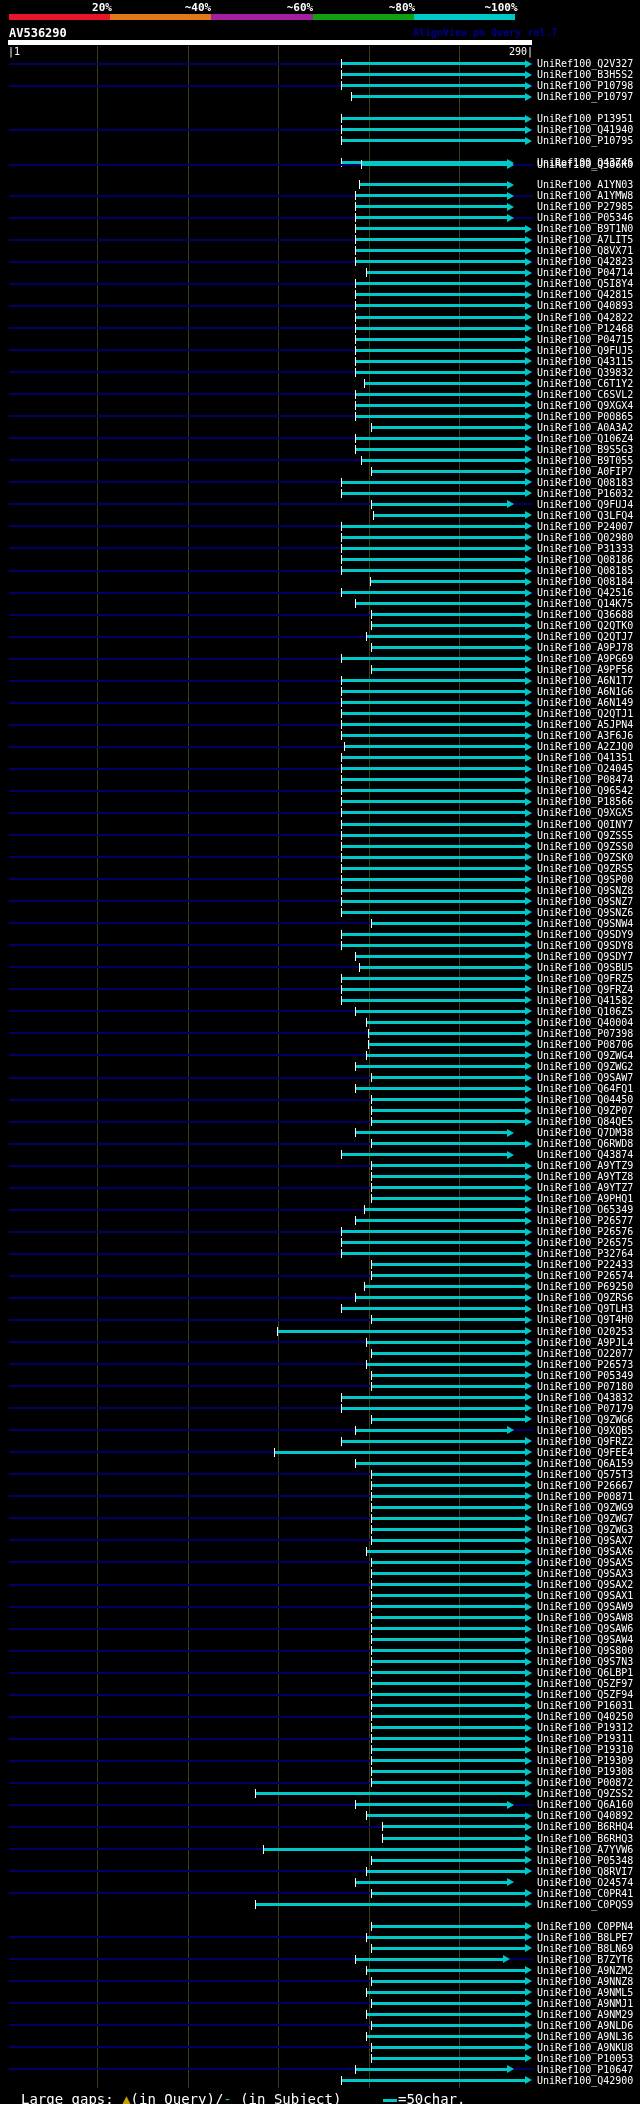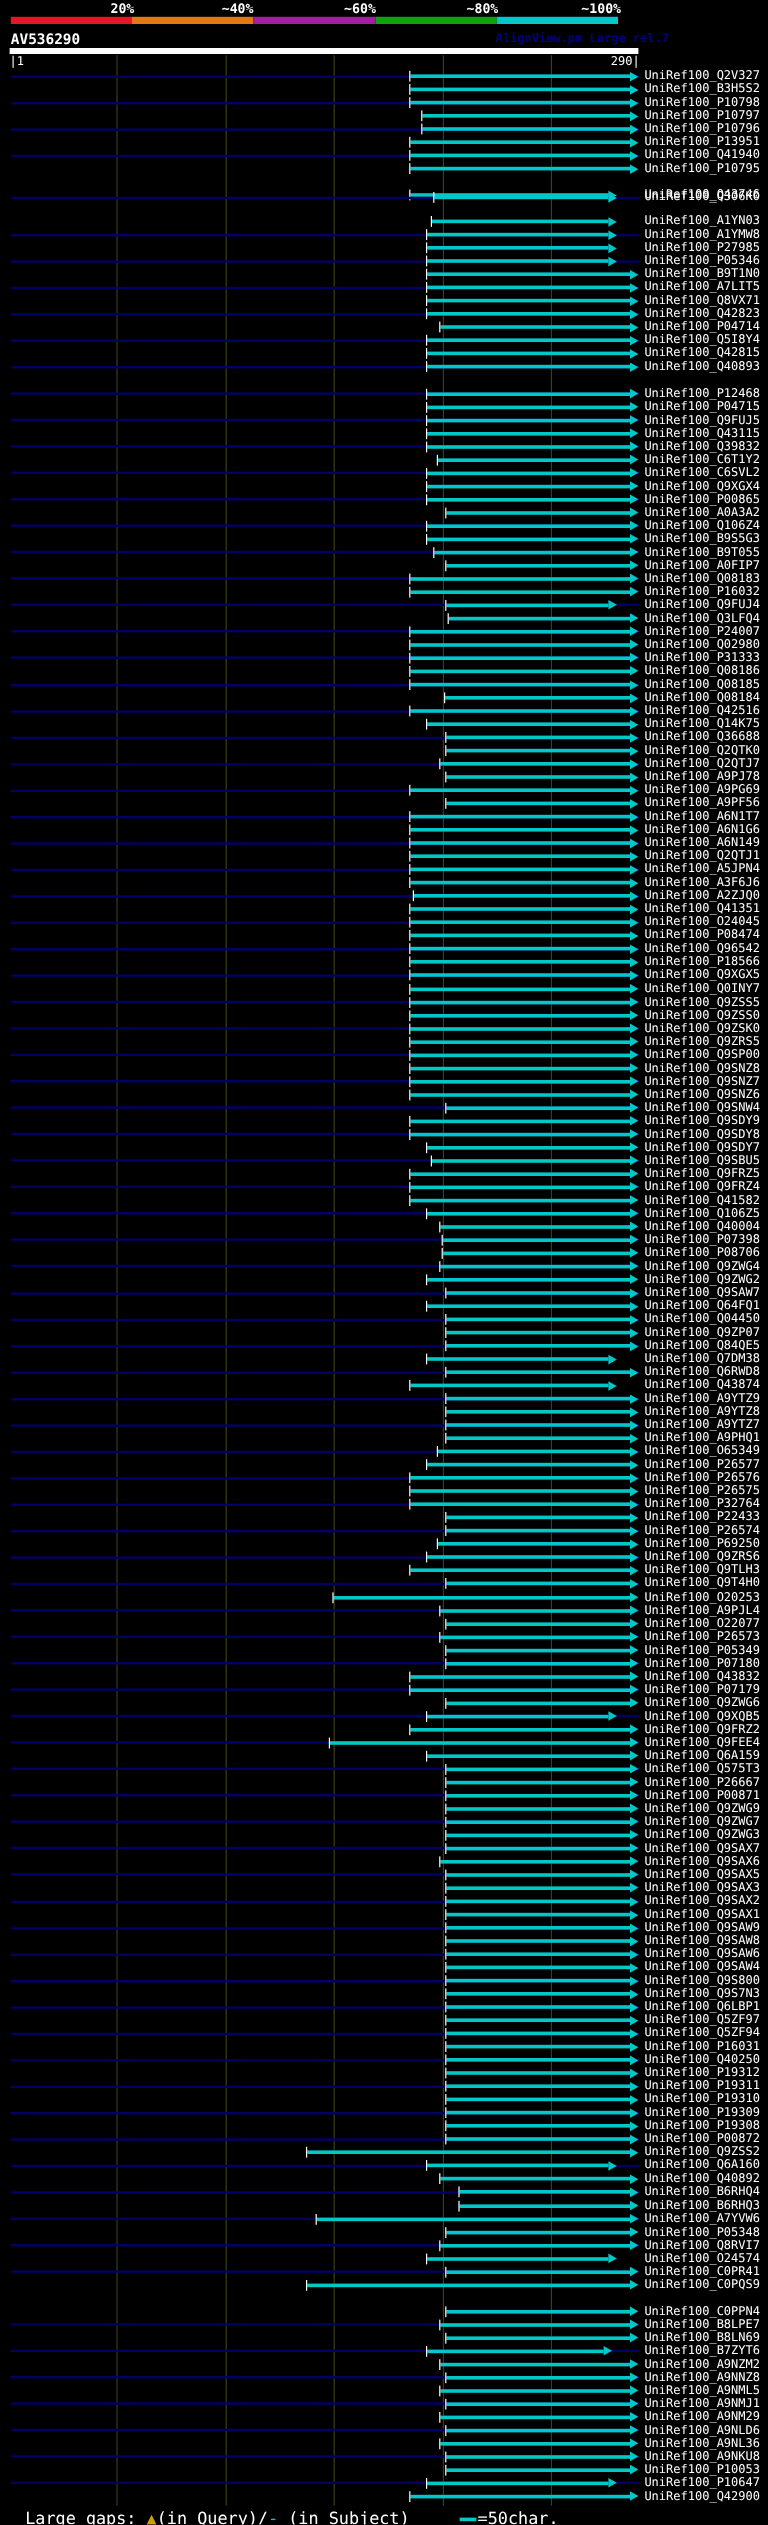--- a/index.html
+++ b/index.html
@@ -41,21 +41,21 @@
       <span class="pct-label" style="left: 501px;">~100%</span>
     </div>
   <div id="colorbar">
       <div class="cb-seg" style="width: 101.2px; background: rgb(232, 20, 40);"></div>
       <div class="cb-seg" style="width: 101.2px; background: rgb(224, 120, 24);"></div>
       <div class="cb-seg" style="width: 101.2px; background: rgb(160, 32, 160);"></div>
       <div class="cb-seg" style="width: 101.2px; background: rgb(16, 160, 16);"></div>
       <div class="cb-seg" style="width: 101.2px; background: rgb(0, 200, 200);"></div>
     </div>
   <div id="query-id">AV536290</div>
-  <div id="app-title">AlignView.pm Large rel.7</div>
+  <div id="app-title">AlignView.pm Query rel.7</div>
   <div id="query-bar"></div>
   <div id="ruler-start">|1</div>
   <div id="ruler-end">290|</div>
   <div id="gridlines">
       <div class="gridline" style="left: 97px;"></div>
       <div class="gridline" style="left: 188px;"></div>
       <div class="gridline" style="left: 278px;"></div>
       <div class="gridline" style="left: 369px;"></div>
       <div class="gridline" style="left: 459px;"></div>
     </div>
@@ -79,27 +79,20 @@
         <div class="tick" style="left: 340.619px; top: 1.01087px;"></div>
         <div class="arrow" style="left: 525px; top: 1.51087px;"></div>
         <div class="hit-label" style="top: 0.0108695px;">UniRef100_P10798</div>
       </div>
       <div class="row" style="top: 33.0652px; height: 11.0217px;">
         <div class="bar" style="left: 352.498px; width: 172.502px; top: 4.01087px;"></div>
         <div class="tick" style="left: 351.498px; top: 1.01087px;"></div>
         <div class="arrow" style="left: 525px; top: 1.51087px;"></div>
         <div class="hit-label" style="top: 0.0108695px;">UniRef100_P10797</div>
       </div>
-      <div class="row" style="top: 44.087px; height: 11.0217px;">
-        <div class="navy" style="left: 9px; width: 524px; top: 4.51087px;"></div>
-        <div class="bar" style="left: 352.498px; width: 172.502px; top: 4.01087px;"></div>
-        <div class="tick" style="left: 351.498px; top: 1.01087px;"></div>
-        <div class="arrow" style="left: 525px; top: 1.51087px;"></div>
-        <div class="hit-label" style="top: 0.0108695px;">UniRef100_P10796</div>
-      </div>
       <div class="row" style="top: 55.1087px; height: 11.0217px;">
         <div class="bar" style="left: 341.619px; width: 183.381px; top: 4.01087px;"></div>
         <div class="tick" style="left: 340.619px; top: 1.01087px;"></div>
         <div class="arrow" style="left: 525px; top: 1.51087px;"></div>
         <div class="hit-label" style="top: 0.0108695px;">UniRef100_P13951</div>
       </div>
       <div class="row" style="top: 66.1304px; height: 11.0217px;">
         <div class="navy" style="left: 9px; width: 524px; top: 4.51087px;"></div>
         <div class="bar" style="left: 341.619px; width: 183.381px; top: 4.01087px;"></div>
         <div class="tick" style="left: 340.619px; top: 1.01087px;"></div>
@@ -195,20 +188,26 @@
         <div class="tick" style="left: 355.125px; top: 1.01087px;"></div>
         <div class="arrow" style="left: 525px; top: 1.51087px;"></div>
         <div class="hit-label" style="top: 0.0108695px;">UniRef100_Q42815</div>
       </div>
       <div class="row" style="top: 242.478px; height: 11.0217px;">
         <div class="navy" style="left: 9px; width: 524px; top: 4.51087px;"></div>
         <div class="bar" style="left: 356.125px; width: 168.875px; top: 4.01087px;"></div>
         <div class="tick" style="left: 355.125px; top: 1.01087px;"></div>
         <div class="arrow" style="left: 525px; top: 1.51087px;"></div>
         <div class="hit-label" style="top: 0.0108695px;">UniRef100_Q40893</div>
+      </div>
+      <div class="row" style="top: 253.5px; height: 11.0217px;">
+        <div class="bar" style="left: 356.125px; width: 168.875px; top: 4.01087px;"></div>
+        <div class="tick" style="left: 355.125px; top: 1.01087px;"></div>
+        <div class="arrow" style="left: 525px; top: 1.51087px;"></div>
+        <div class="hit-label" style="top: 0.0108695px;">UniRef100_Q42822</div>
       </div>
       <div class="row" style="top: 264.522px; height: 11.0217px;">
         <div class="navy" style="left: 9px; width: 524px; top: 4.51087px;"></div>
         <div class="bar" style="left: 356.125px; width: 168.875px; top: 4.01087px;"></div>
         <div class="tick" style="left: 355.125px; top: 1.01087px;"></div>
         <div class="arrow" style="left: 525px; top: 1.51087px;"></div>
         <div class="hit-label" style="top: 0.0108695px;">UniRef100_P12468</div>
       </div>
       <div class="row" style="top: 275.543px; height: 11.0217px;">
         <div class="bar" style="left: 356.125px; width: 168.875px; top: 4.01087px;"></div>

